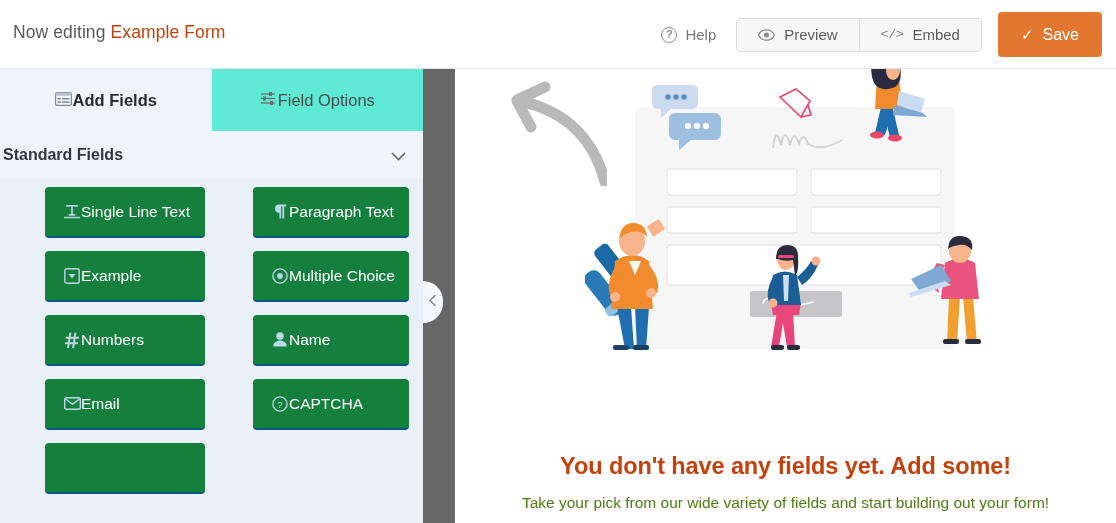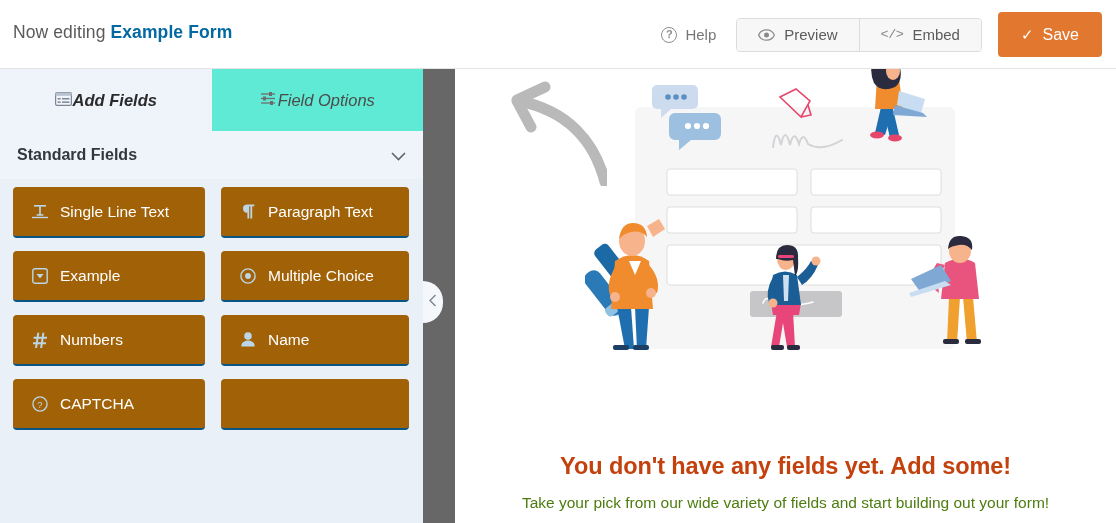--- a/index.html
+++ b/index.html
@@ -16,21 +16,21 @@
     width: 1116px; height: 69px;
     background: #ffffff;
     border-bottom: 1px solid #e4e4e4;
     display: flex; align-items: center;
   }
   .header-title {
     position: absolute; left: 13px; top: 22px;
     font-size: 17.5px; color: #5a5a5a; letter-spacing: 0.1px;
     white-space: nowrap;
   }
-  .header-title b { color: #0369a1; font-weight: 700; }
+  .header-title b { color: #c2410c; font-weight: 400; }
 
   .header-right {
     position: absolute; right: 14px; top: 0; height: 69px;
     display: flex; align-items: center; gap: 0;
   }
 
   .help-btn {
     display: flex; align-items: center; gap: 8px;
     color: #777777; font-size: 15px;
     margin-right: 20px; cursor: pointer;
@@ -77,48 +77,48 @@
     width: 423px; height: 454px;
     background: #eaf0f8;
     overflow: hidden;
   }
   .tabs { display: flex; height: 62px; width: 423px; }
   .tab {
     flex: 1; display: flex; align-items: center; justify-content: center;
     gap: 1px; font-size: 16.5px; cursor: pointer;
     font-family: "Liberation Sans", sans-serif;
     border: none;
-    font-style: italic;
   }
   .tab-active { background: #eff4fb; color: #2b2b2b; font-weight: 700; }
   .tab-inactive { background: #5eead4; color: #4c4c4c; font-weight: 400; }
 
   .section-head {
     height: 48px; display: flex; align-items: center;
     justify-content: space-between;
-    padding: 0 17px 0 17px;
+    padding: 0 17px 0 3px;
     background: #eff4fb;
   }
   .section-title { font-size: 16px; font-weight: 700; color: #33373d; }
   .chevron-d { color: #5d6470; font-size: 15px; line-height: 1; }
 
   .fields-grid {
     display: grid; grid-template-columns: 192px 188px;
     column-gap: 16px; row-gap: 13px;
     padding: 8px 0 0 13px;
   }
   .field-btn {
     height: 51px; border-radius: 4px;
-    background: #a16207;
+    background: #15803d;
     border: none; border-bottom: 2px solid #0a5586;
-    display: flex; align-items: center; gap: 11px;
+    display: flex; align-items: center; gap: 0;
     padding: 0 0 0 18px;
     color: #ffffff; font-size: 15.5px; cursor: pointer;
     font-family: "Liberation Sans", sans-serif;
     text-align: left;
+    margin-left: 32px;
   }
   .field-btn .ico {
     width: 18px; display: inline-flex; align-items: center;
     justify-content: center; color: #bcd6e8; flex: none;
   }
 
   
   .divider {
     position: absolute; left: 423px; top: 69px;
     width: 32px; height: 454px; background: #676767;
@@ -288,20 +288,29 @@
     <button class="field-btn">
       <span class="ico">
         <svg width="14" height="15" viewBox="0 0 14 15" fill="#bcd6e8">
           <circle cx="7" cy="4" r="3.8"></circle>
           <path d="M7 8.4c3.6 0 6.6 2.3 6.6 5.1v1H0.4v-1c0-2.8 3-5.1 6.6-5.1z"></path>
         </svg>
       </span>
       <span>Name</span>
     </button>
 
+    <button class="field-btn">
+      <span class="ico">
+        <svg width="17" height="13" viewBox="0 0 17 13">
+          <rect x="0.7" y="0.7" width="15.6" height="11.6" rx="1.6" fill="none" stroke="#bcd6e8" stroke-width="1.4"></rect>
+          <polyline points="1.6,2 8.5,7.4 15.4,2" fill="none" stroke="#bcd6e8" stroke-width="1.4"></polyline>
+        </svg>
+      </span>
+      <span>Email</span>
+    </button>
 
 
     <button class="field-btn">
       <span class="ico">
         <svg width="16" height="16" viewBox="0 0 16 16">
           <circle cx="8" cy="8" r="7.1" fill="none" stroke="#bcd6e8" stroke-width="1.3"></circle>
           <text x="8" y="11.6" text-anchor="middle" font-size="9.5" font-family="Liberation Sans, sans-serif" fill="#bcd6e8">?</text>
         </svg>
       </span>
       <span>CAPTCHA</span>

